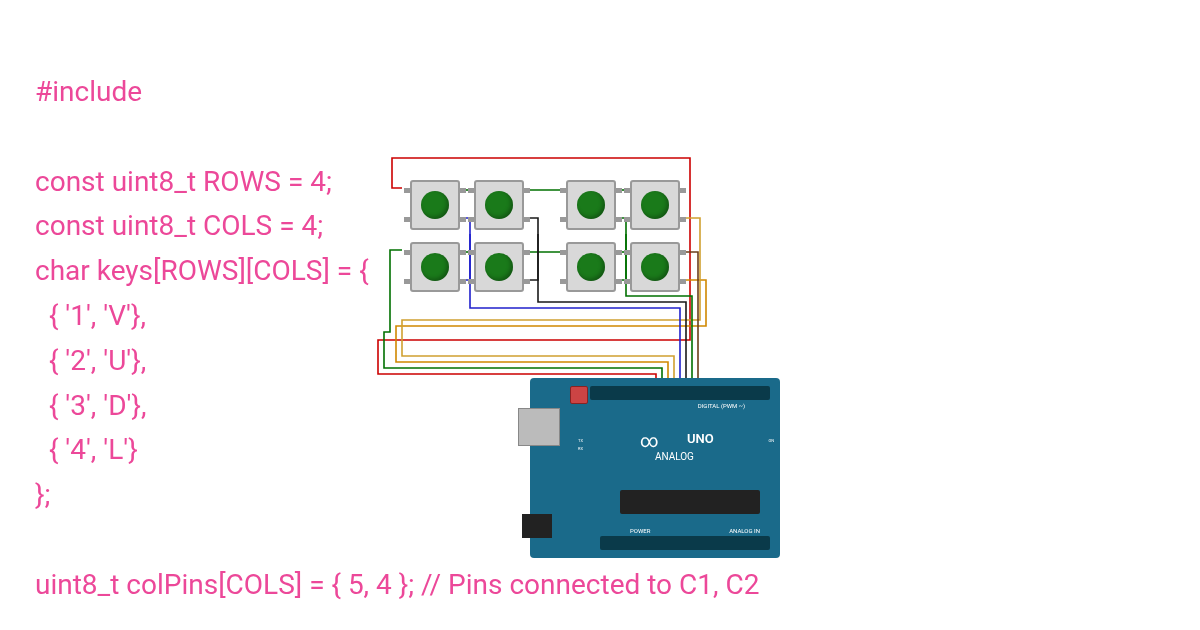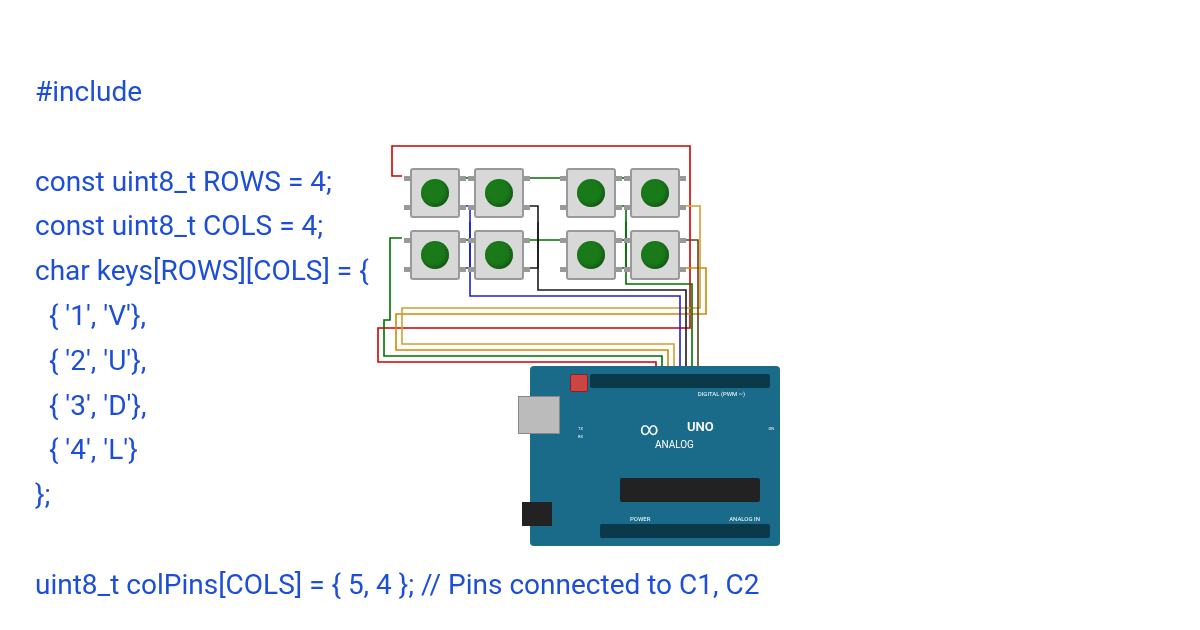--- a/index.html
+++ b/index.html
@@ -10,28 +10,28 @@
     background: #ffffff;
     font-family: -apple-system, BlinkMacSystemFont, "Segoe UI", Roboto, sans-serif;
     overflow: hidden;
     position: relative;
   }
   .code-area {
     position: absolute;
     left: 35px;
     top: 70px;
     font-size: 28px;
-    color: #1d4ed8;
+    color: #ec4899;
     line-height: 1.6;
     white-space: pre;
   }
   .diagram {
     position: absolute;
     left: 370px;
-    top: 140px;
+    top: 152px;
     width: 430px;
     height: 420px;
   }
   .button-block {
     position: absolute;
     width: 46px;
     height: 46px;
     background: #d8d8d8;
     border: 2px solid #999;
     border-radius: 3px;

